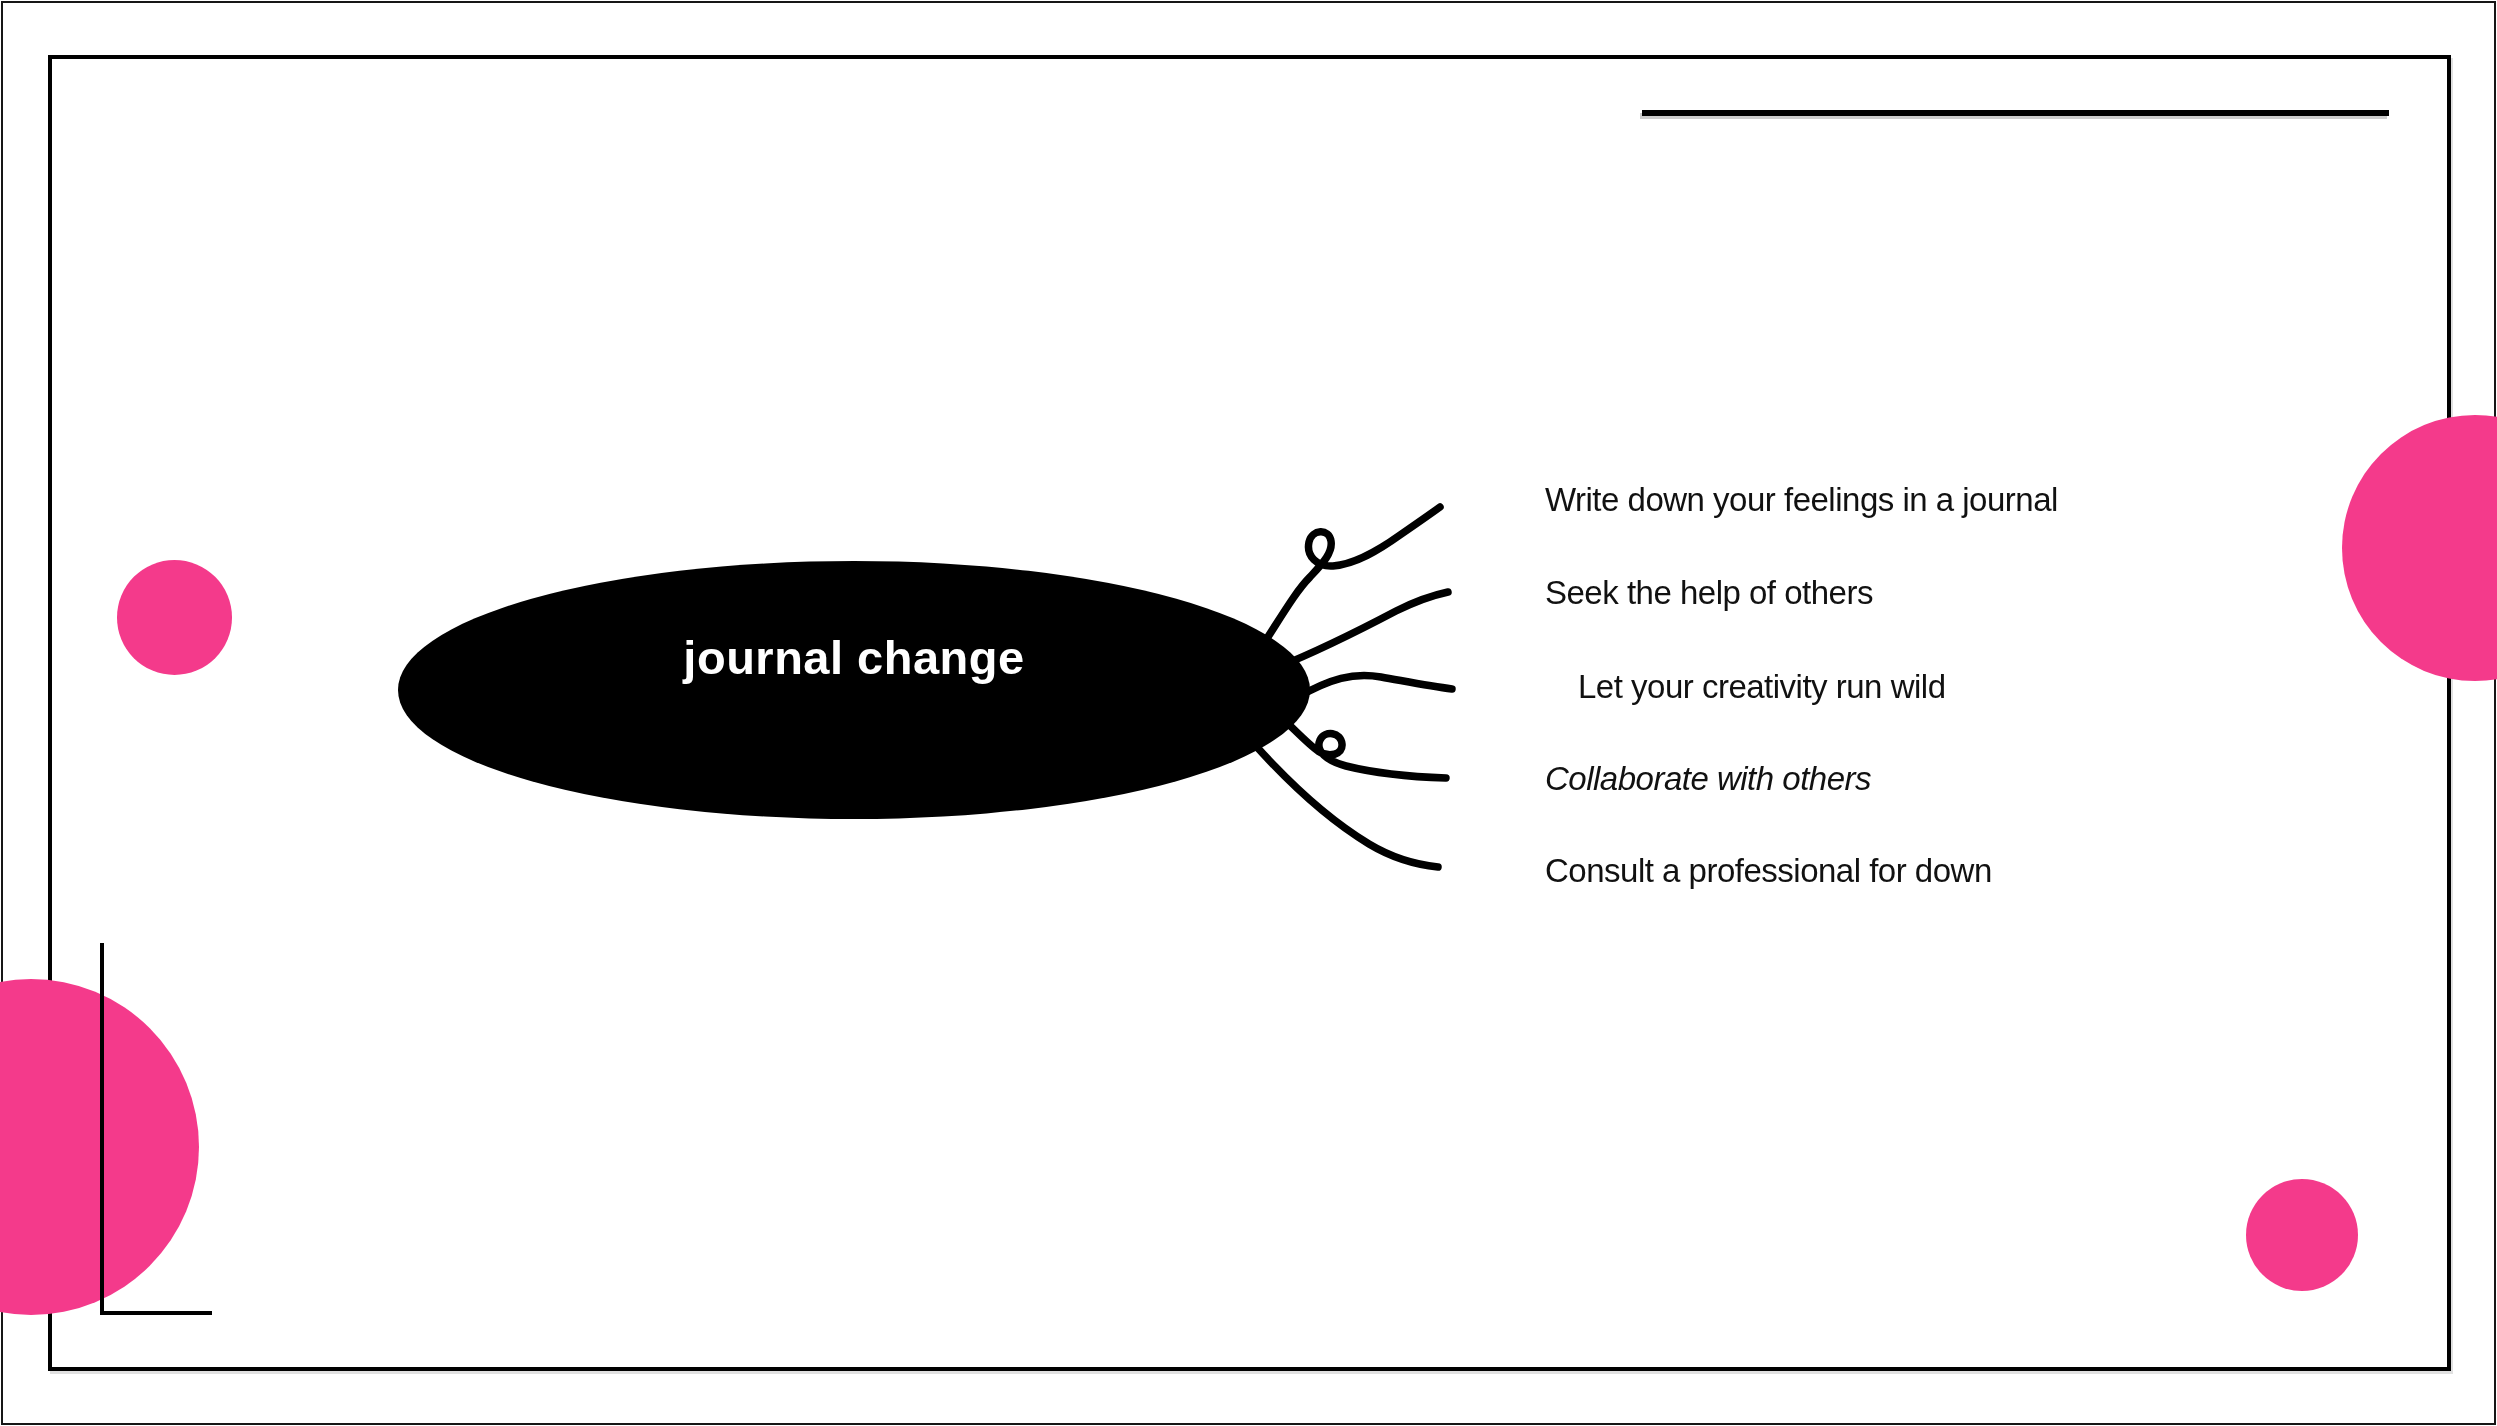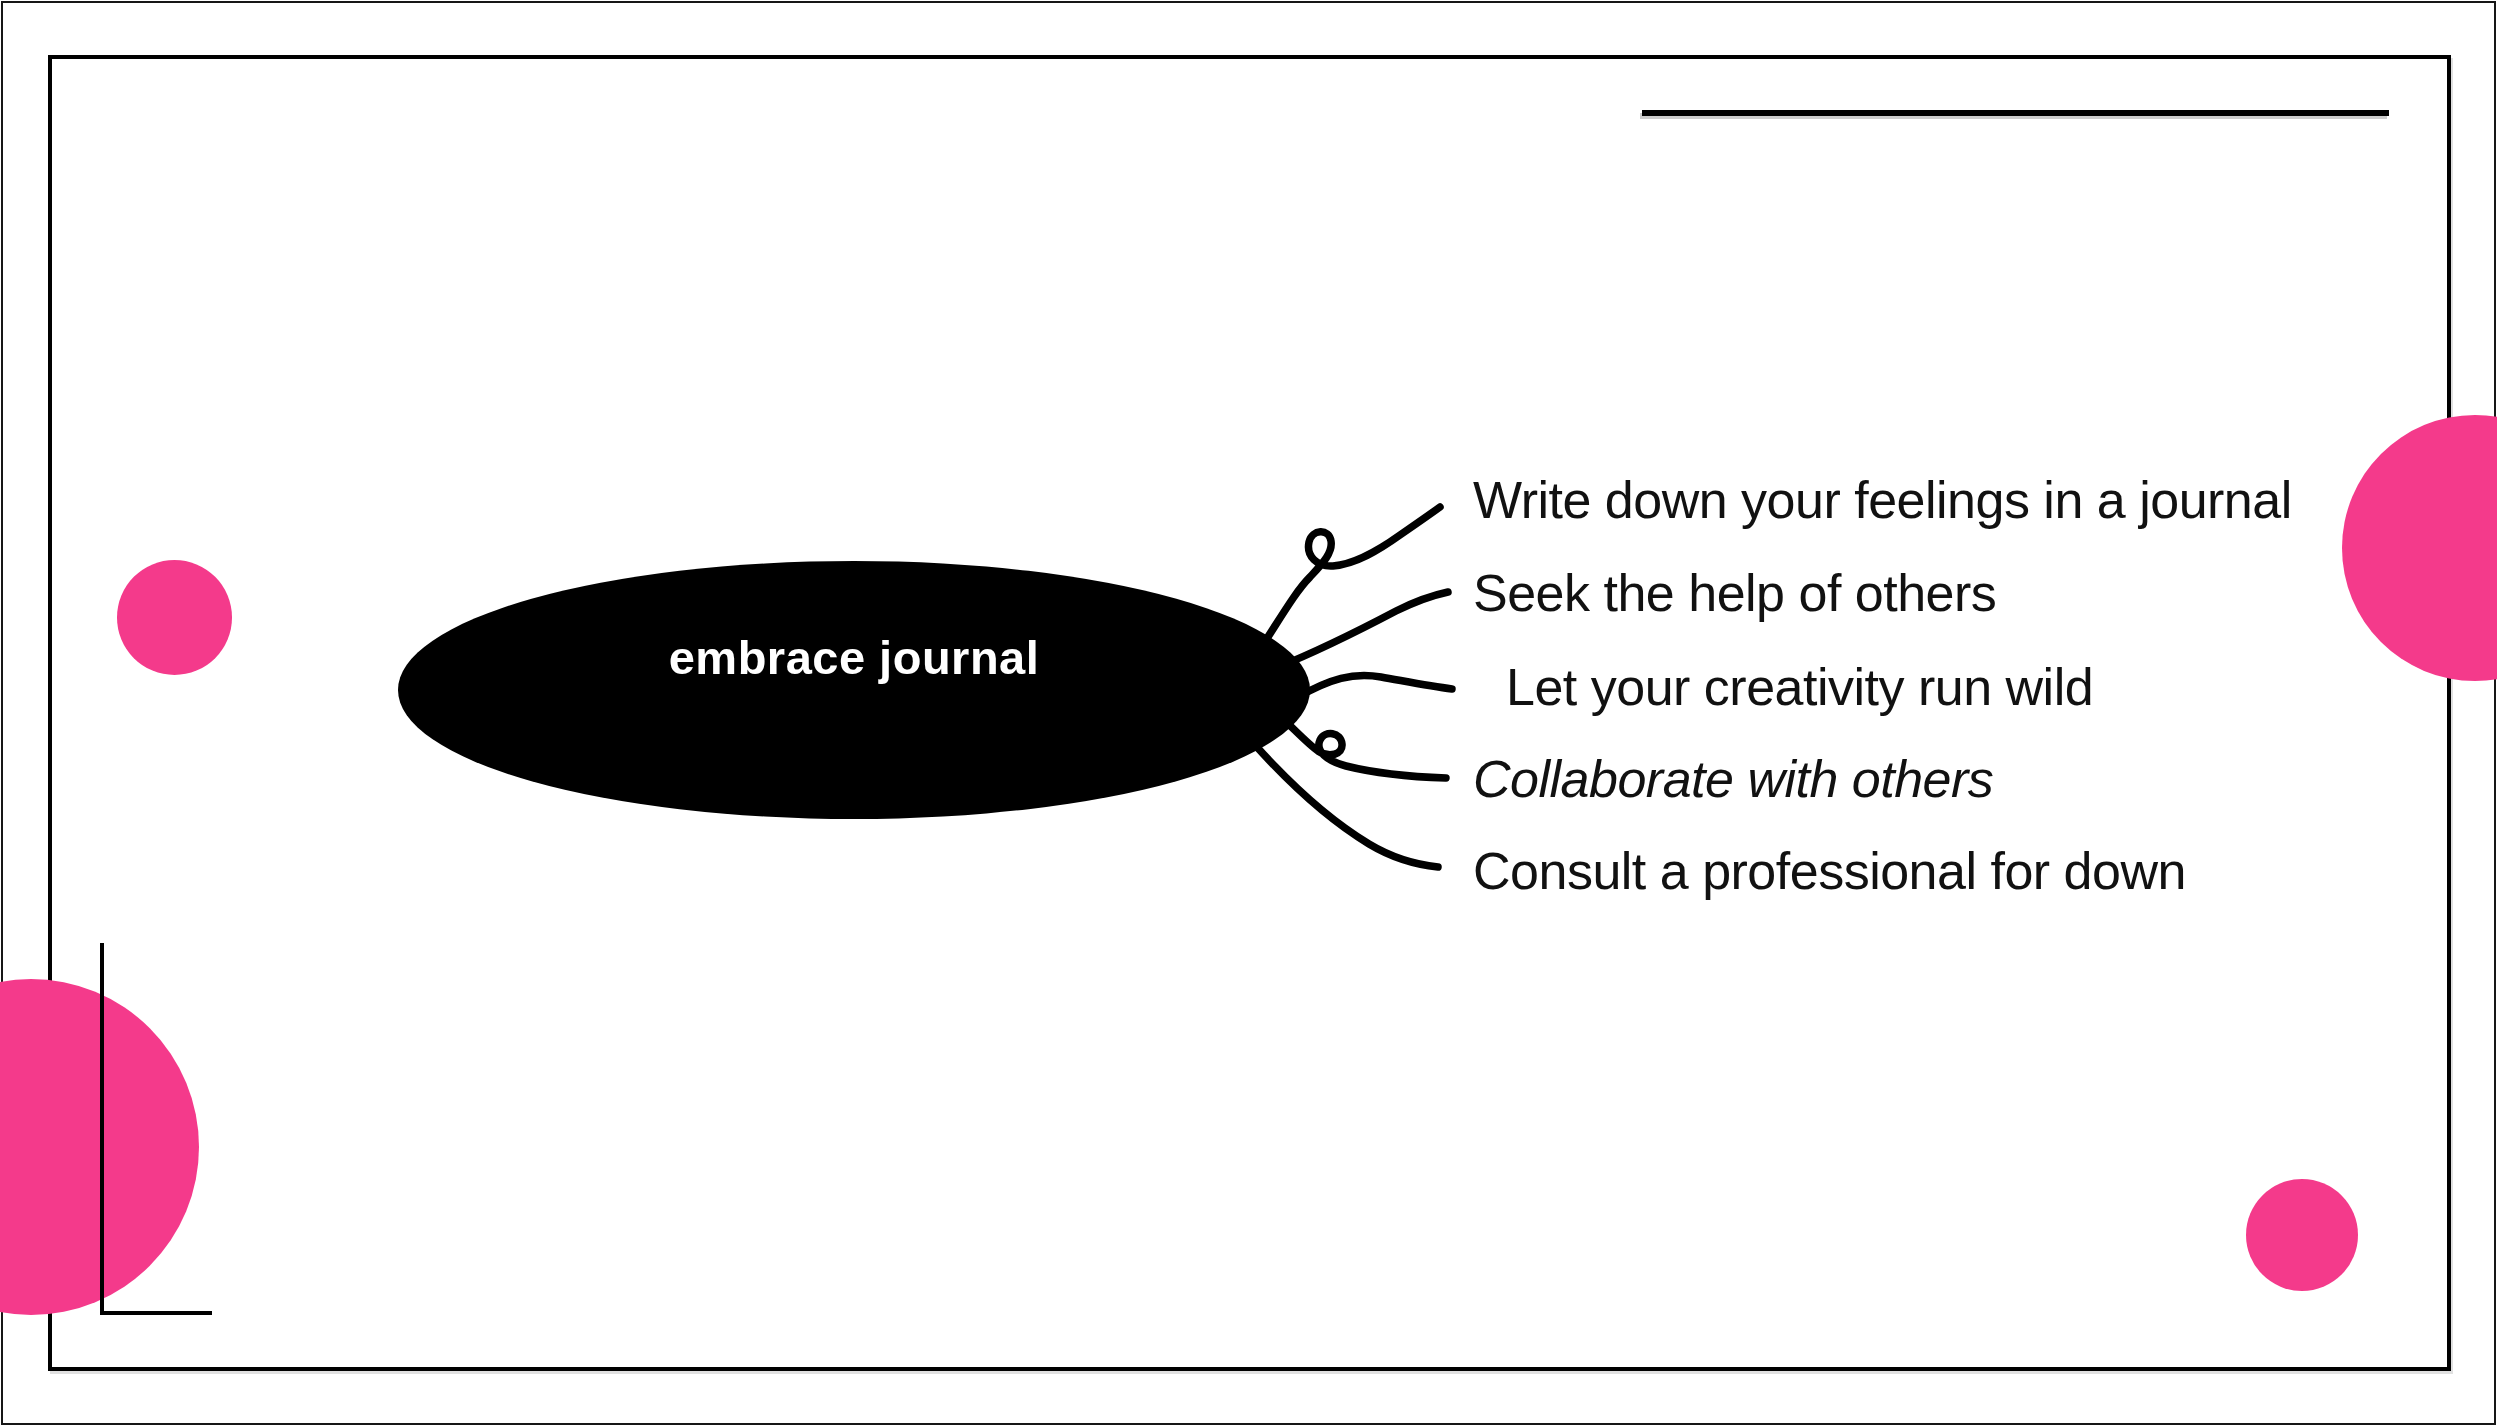--- a/index.html
+++ b/index.html
@@ -101,26 +101,26 @@
     font-size: 47px;
     font-weight: bold;
     line-height: 56px;
     letter-spacing: 0.5px;
     z-index: 5;
   }
   .center-label span { display: block; }
 
   .branch-label {
     position: absolute;
-    left: 1473px;
+    left: 1545px;
     height: 48px;
     line-height: 48px;
     white-space: nowrap;
     color: #111111;
-    font-size: 52px;
+    font-size: 33px;
     letter-spacing: -0.5px;
     z-index: 5;
   }
   .bl-1 { top: 476px; }
   .bl-2 { top: 569px; text-align: right; }
   .bl-3 { top: 663px; margin-left: 33px; }
   .bl-4 { top: 755px; font-style: italic; }
   .bl-5 { top: 847px; }
 </style>
 </head>
@@ -141,20 +141,20 @@
 <svg class="mindmap-svg" width="2497" height="1426" viewBox="0 0 2497 1426">
   <ellipse cx="854" cy="690" rx="456" ry="129" fill="#000000"></ellipse>
   <path class="branch-path" d="M 1266 640 C 1284 612 1297 590 1310 577 C 1322 564 1333 553 1331 541 C 1329 528 1312 529 1309 542 C 1306 556 1317 567 1333 566 C 1356 564 1379 550 1400 535 C 1416 524 1429 515 1440 507"></path>
   <path class="branch-path" d="M 1276 668 C 1318 651 1360 630 1396 611 C 1416 601 1434 595 1448 592"></path>
   <path class="branch-path" d="M 1298 697 C 1330 679 1353 672 1381 677 C 1404 681 1429 686 1452 689"></path>
   <path class="branch-path" d="M 1280 716 C 1297 732 1308 744 1318 751 C 1329 758 1343 755 1342 744 C 1341 732 1325 730 1320 740 C 1315 751 1327 761 1346 766 C 1378 774 1415 777 1446 778"></path>
   <path class="branch-path" d="M 1256 746 C 1292 786 1331 821 1369 844 C 1394 859 1419 865 1438 867"></path>
 </svg>
 
 <div class="center-label">
-  <span>embrace journal</span>
+  <span>journal change</span>
 </div>
 
 <div class="branch-label bl-1">Write down your feelings in a journal</div>
 <div class="branch-label bl-2">Seek the help of others</div>
 <div class="branch-label bl-3">Let your creativity run wild</div>
 <div class="branch-label bl-4">Collaborate with others</div>
 <div class="branch-label bl-5">Consult a professional for down</div>
 
 </body></html>

